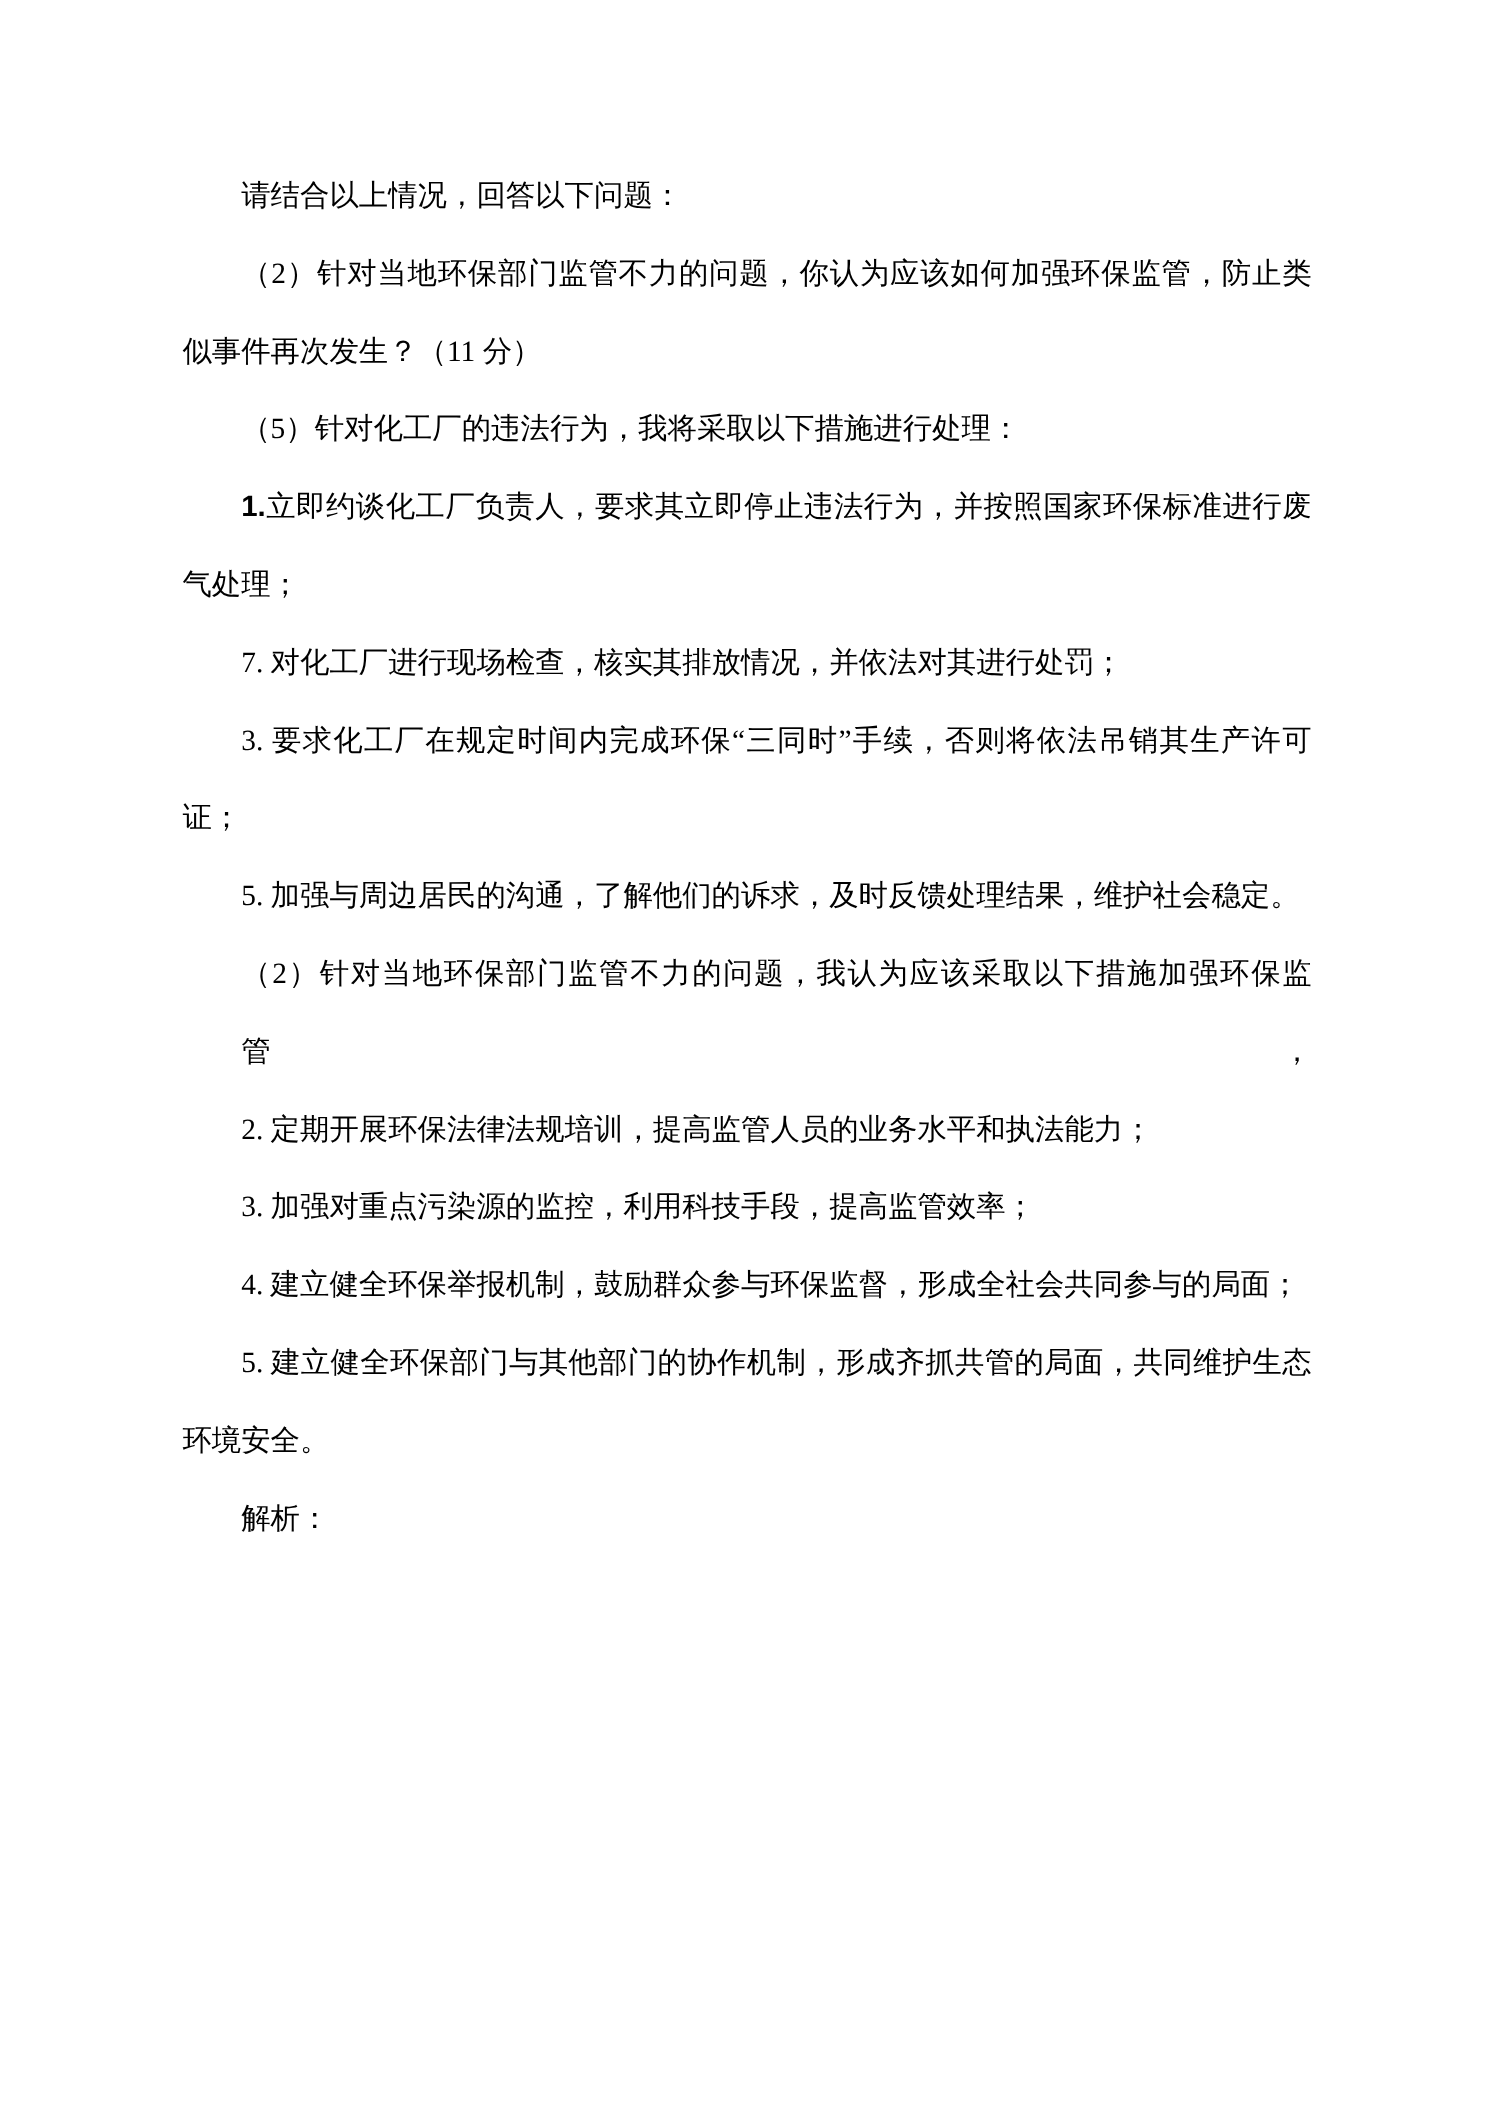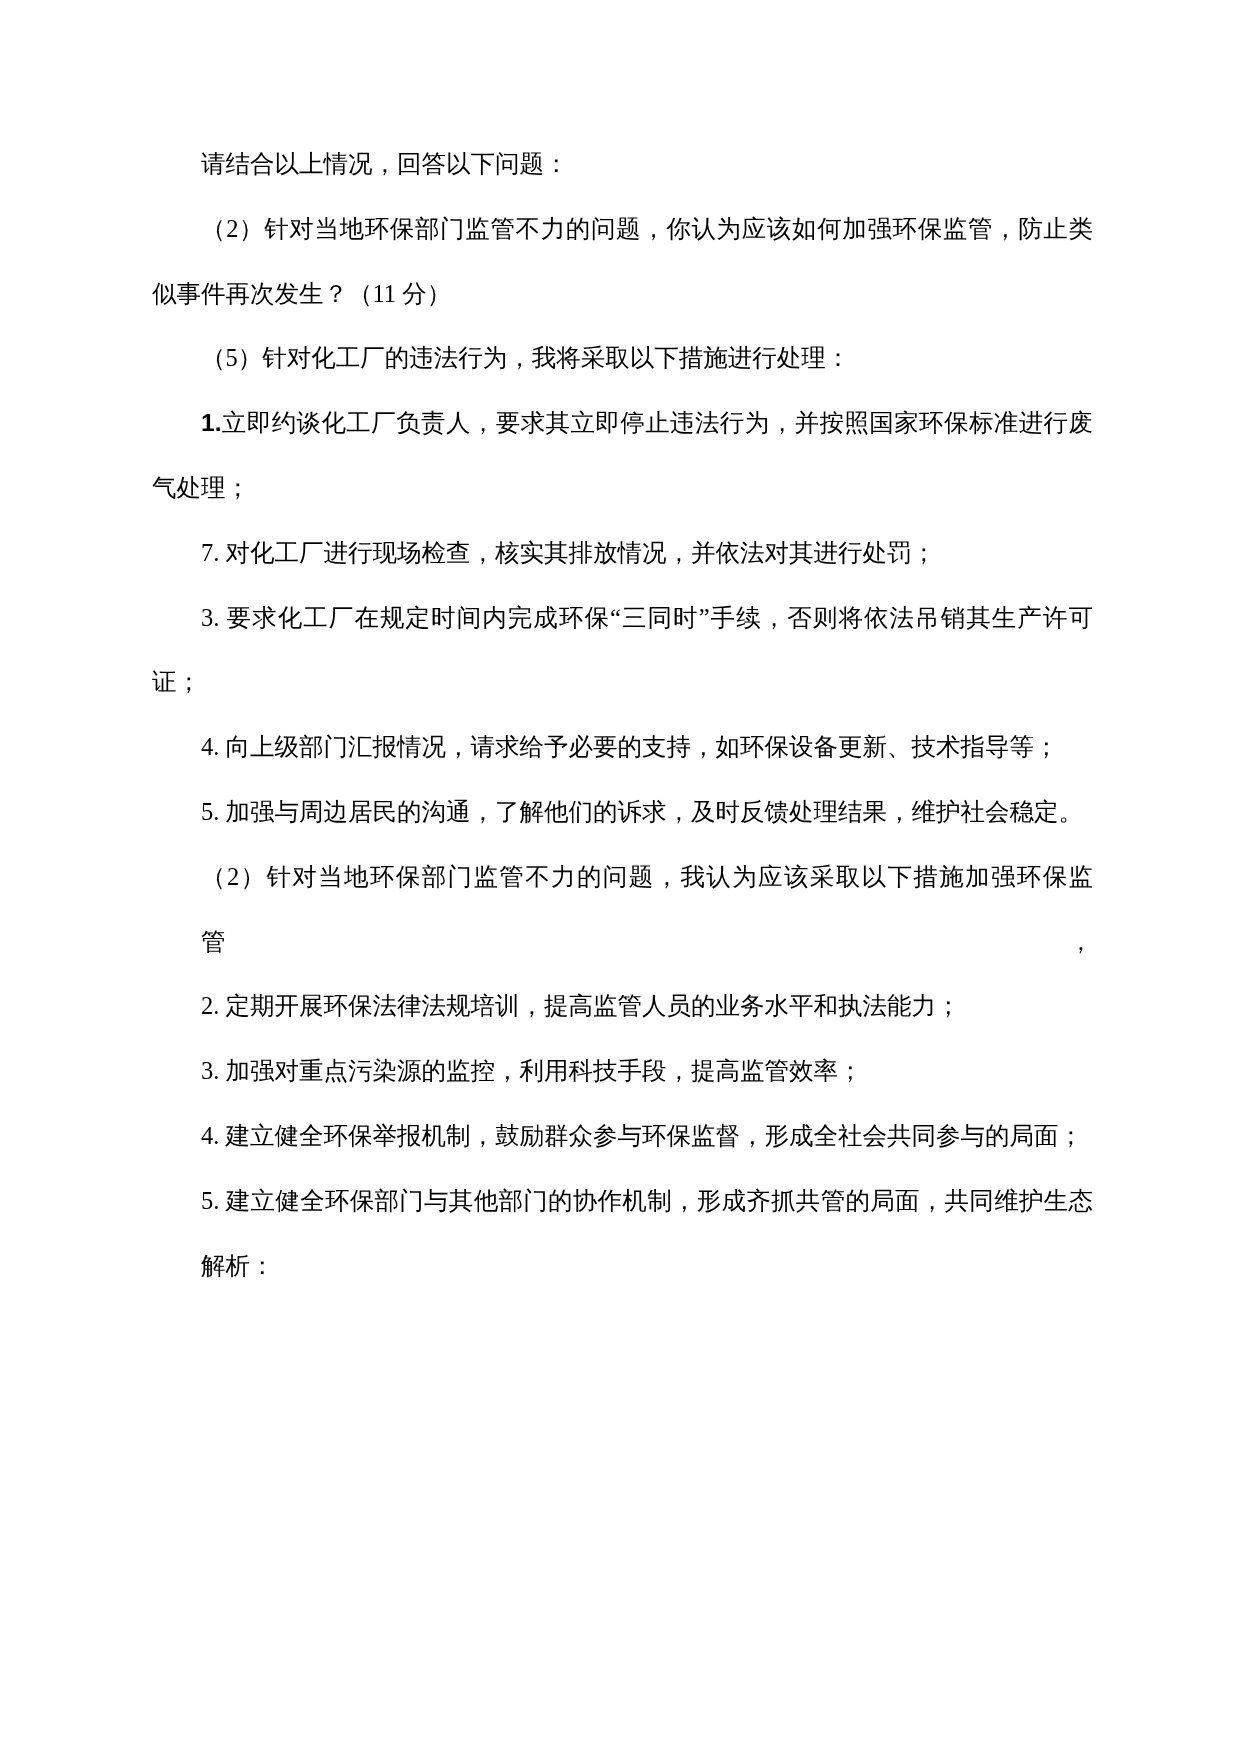--- a/index.html
+++ b/index.html
@@ -50,23 +50,22 @@
   <div class="text-block" id="text-block">
       <div class="line indent">请结合以上情况，回答以下问题：</div>
       <div class="line indent justify">（2）针对当地环保部门监管不力的问题，你认为应该如何加强环保监管，防止类</div>
       <div class="line">似事件再次发生？（11 分）</div>
       <div class="line indent">（5）针对化工厂的违法行为，我将采取以下措施进行处理：</div>
       <div class="line indent justify"><span class="num-prefix">1.</span>立即约谈化工厂负责人，要求其立即停止违法行为，并按照国家环保标准进行废</div>
       <div class="line">气处理；</div>
       <div class="line indent">7. 对化工厂进行现场检查，核实其排放情况，并依法对其进行处罚；</div>
       <div class="line indent justify">3. 要求化工厂在规定时间内完成环保“三同时”手续，否则将依法吊销其生产许可</div>
       <div class="line">证；</div>
-      <div class="line indent">4. 向上级部门汇报情况，请求给予必要的支持，如环保设备更新、技术指导等；</div>
       <div class="line indent">5. 加强与周边居民的沟通，了解他们的诉求，及时反馈处理结果，维护社会稳定。</div>
       <div class="line indent justify">（2）针对当地环保部门监管不力的问题，我认为应该采取以下措施加强环保监管，</div>
       <div class="line indent">2. 定期开展环保法律法规培训，提高监管人员的业务水平和执法能力；</div>
       <div class="line indent">3. 加强对重点污染源的监控，利用科技手段，提高监管效率；</div>
       <div class="line indent">4. 建立健全环保举报机制，鼓励群众参与环保监督，形成全社会共同参与的局面；</div>
       <div class="line indent justify">5. 建立健全环保部门与其他部门的协作机制，形成齐抓共管的局面，共同维护生态</div>
+      <div class="line">环境安全。</div>
       <div class="line indent">解析：</div>
-      <div class="line">环境安全。</div>
     </div>
 </div>
 
 </body></html>

